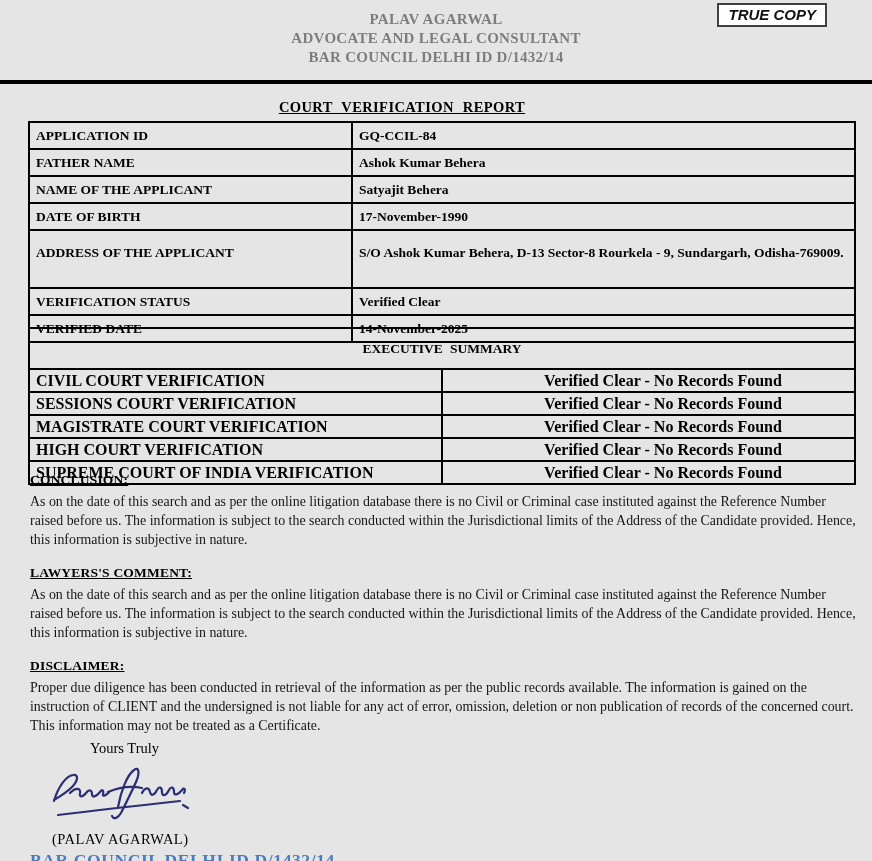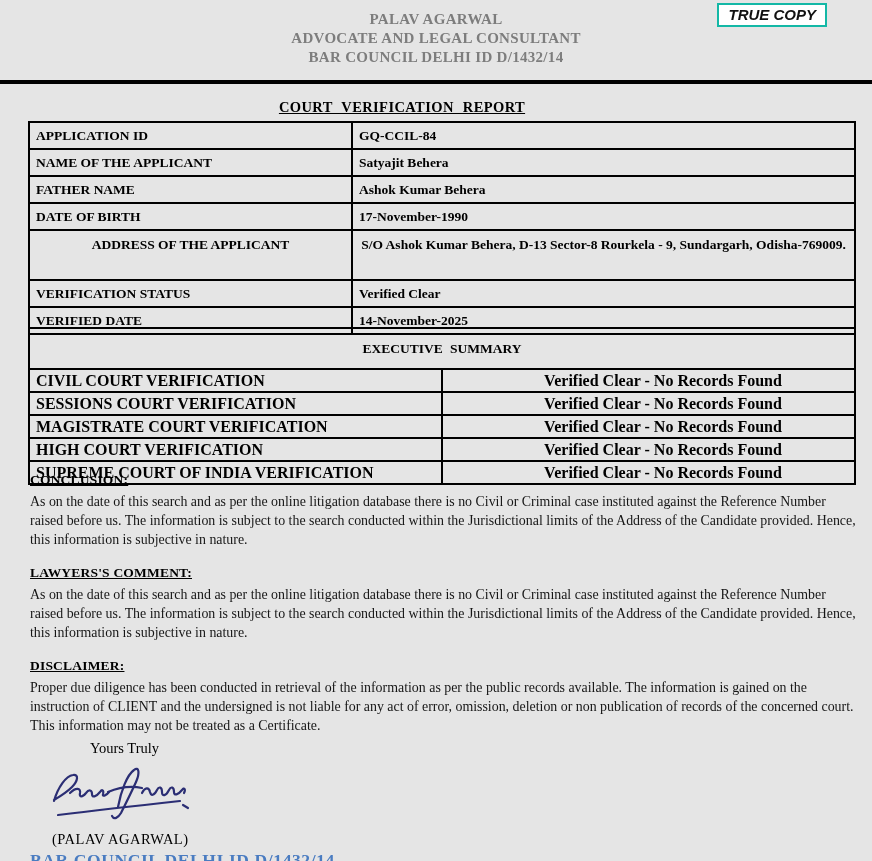--- a/index.html
+++ b/index.html
@@ -9,21 +9,21 @@
     background:#e5e5e5;
     font-family:"Liberation Serif", serif;
     color:#000;
     overflow:hidden;
   }
   
   .letterhead{padding-top:10px;text-align:center;color:#7d7d7d;}
   .letterhead .lh-line{font-weight:bold;font-size:15px;line-height:19px;letter-spacing:0.3px;}
   .stamp{
     position:absolute;top:3px;right:45px;
-    border:2px solid #14b8a6;
+    border:2px solid #404040;
     padding:1px 9px 2px 9px;
     font-family:"Liberation Sans", sans-serif;
     font-weight:bold;font-style:italic;
     font-size:15px;color:#111;background:#fff;
   }
   .rule{position:absolute;left:0;top:80px;width:872px;height:4px;background:#000;}
   
   .doc-title{
     margin-top:32px;
     text-align:center;
@@ -32,21 +32,21 @@
     text-decoration:underline;
     word-spacing:5px;letter-spacing:0.4px;
   }
   
   table{border-collapse:collapse;table-layout:fixed;}
   .tbl{position:absolute;left:28px;width:828px;}
   .tbl td,.tbl th{border:2px solid #000;font-size:13.5px;font-weight:bold;overflow:hidden;}
   .tbl-applicant{top:121px;}
   .tbl-applicant td{padding:2px 6px;height:21px;vertical-align:middle;}
   .tbl-applicant .col-label{width:309px;}
-  .tbl-applicant tr.tall td{height:40px;vertical-align:top;padding-top:6px;text-align:center;}
+  .tbl-applicant tr.tall td{height:40px;vertical-align:top;padding-top:14px;}
   .tbl-summary{top:327px;}
   .tbl-summary th{height:19px;text-align:center;word-spacing:4px;padding:10px 4px;font-size:13.5px;}
   .tbl-summary td{padding:1px 6px;height:19px;vertical-align:middle;font-size:16px;border-radius:10px;}
   .tbl-summary .col-label{width:309px;}
   .tbl-summary .val{text-align:center;padding-left:35px;}
   
   .sections{position:absolute;left:30px;top:472px;width:828px;}
   .sec{margin-bottom:16px;}
   .sec-heading{
     font-weight:bold;font-size:13.5px;
@@ -79,26 +79,26 @@
 
   <div class="doc-title">COURT VERIFICATION REPORT</div>
 
   <table class="tbl tbl-applicant">
     <tbody>
       <tr>
         <td class="col-label">APPLICATION ID</td>
         <td>GQ-CCIL-84</td>
       </tr>
       <tr>
+        <td class="col-label">FATHER NAME</td>
+        <td>Ashok Kumar Behera</td>
+      </tr>
+      <tr>
         <td class="col-label">NAME OF THE APPLICANT</td>
         <td>Satyajit Behera</td>
-      </tr>
-      <tr>
-        <td class="col-label">FATHER NAME</td>
-        <td>Ashok Kumar Behera</td>
       </tr>
       <tr>
         <td class="col-label">DATE OF BIRTH</td>
         <td>17-November-1990</td>
       </tr>
       <tr class="tall">
         <td class="col-label">ADDRESS OF THE APPLICANT</td>
         <td>S/O Ashok Kumar Behera, D-13 Sector-8 Rourkela - 9, Sundargarh, Odisha-769009.</td>
       </tr>
       <tr>

